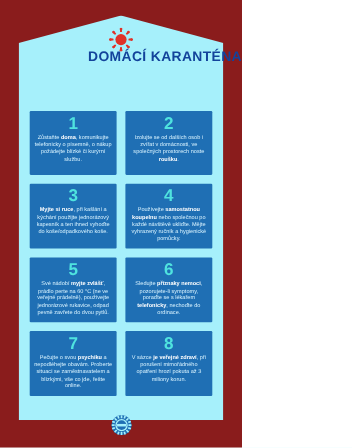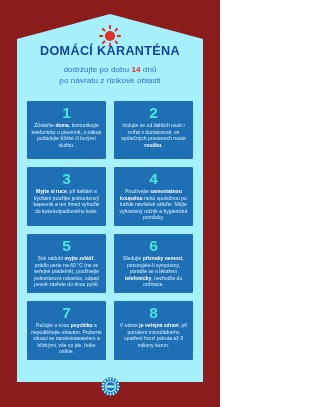--- a/index.html
+++ b/index.html
@@ -34,21 +34,21 @@
     width: 220px;
     text-align: center;
     line-height: 0;
   }
   
   #header {
     position: absolute;
     left: 0;
     top: 45px;
     width: 220px;
-    text-align: center;
+    text-align: right;
   }
   .title-line {
     color: #13439b;
     font-size: 12.6px;
     font-weight: bold;
     letter-spacing: 0.35px;
     line-height: 13.4px;
     white-space: nowrap;
   }
   #subtitle {
@@ -134,24 +134,20 @@
         <circle cx="4.2" cy="4.2" r="1.15"></circle>
         <circle cx="17.8" cy="4.2" r="1.15"></circle>
         <circle cx="4.2" cy="17.8" r="1.15"></circle>
         <circle cx="17.8" cy="17.8" r="1.15"></circle>
       </g>
     </svg>
   </div>
 
   <div id="header">
     <div class="title-line">DOMÁCÍ KARANTÉNA</div>
-    <div id="subtitle">
-      <div><span>dodržujte po dobu </span><span class="hl-red">14</span><span> dnů</span></div>
-      <div>po návratu z rizikové oblasti</div>
-    </div>
   </div>
 
   <div id="grid">
       <div class="card">
         <div class="card-num">1</div>
         <div class="card-body"><span>Zůstaňte </span><b>doma</b><span>, komunikujte telefonicky o písemně, o nákup požádejte blízké či kurýrní službu.</span></div>
       </div>
       <div class="card">
         <div class="card-num">2</div>
         <div class="card-body"><span>Izolujte se od dalších osob i zvířat v domácnosti, ve společných prostorech noste </span><b>roušku</b><span>.</span></div>

